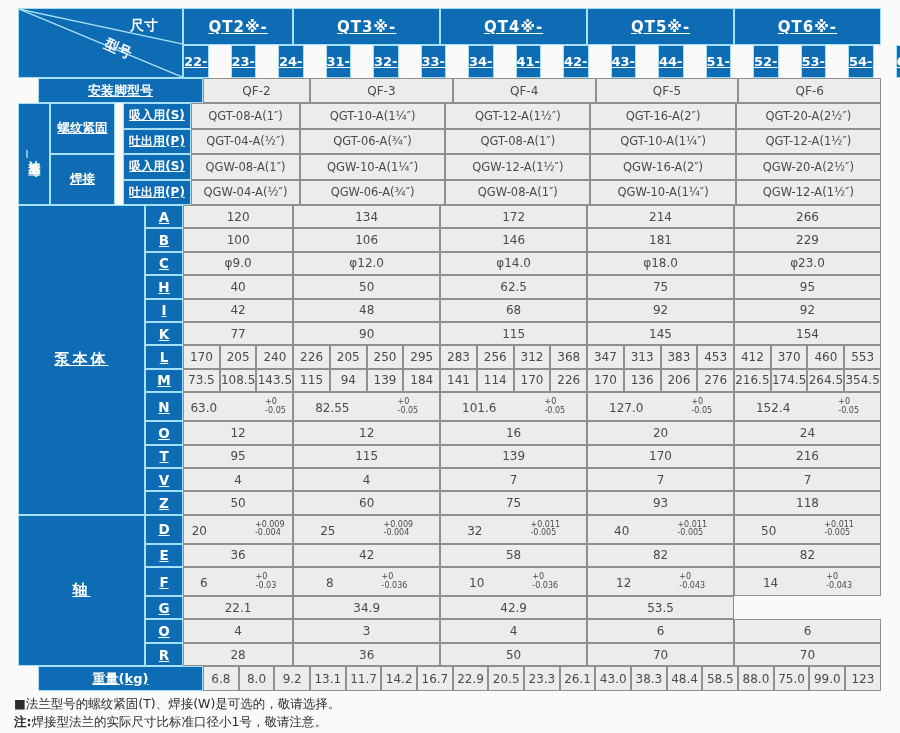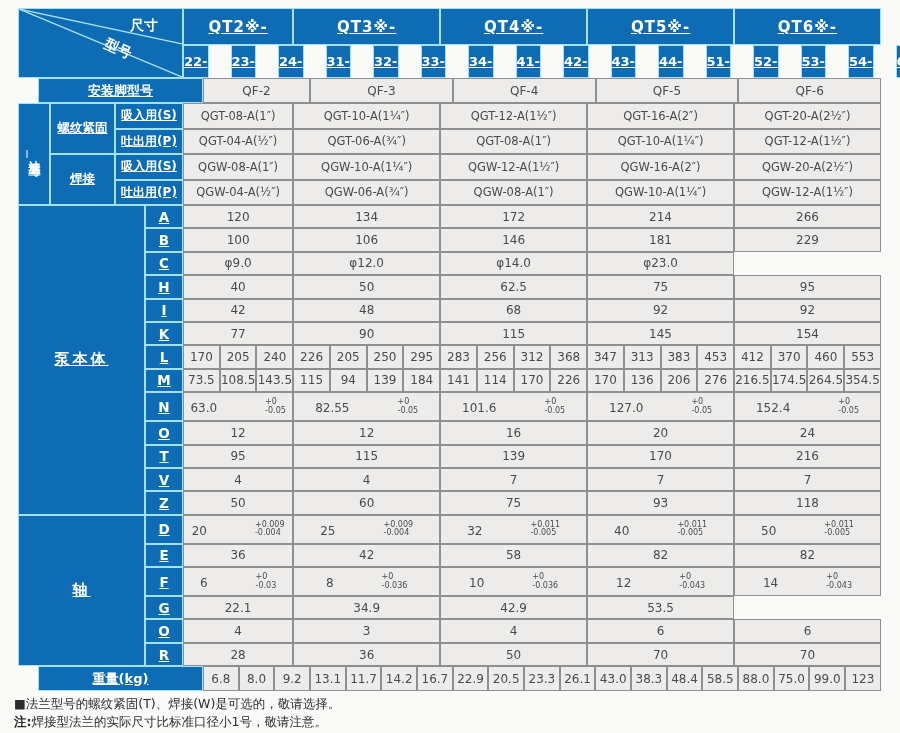--- a/index.html
+++ b/index.html
@@ -38,21 +38,21 @@
   .hcol{font-size:13px;}
   
   .r-mount,.r-weight{height:25px;}
   .wide-label{width:165px;font-size:13px;margin-left:20px;}
   .flange-val{font-size:11.5px;}
   
   .flange-label{width:32px;writing-mode:vertical-rl;text-orientation:upright;
     font-size:12px;letter-spacing:2px;}
   .fgroup-label{width:65px;font-size:12.5px;}
   .ftype-label{width:68px;font-size:12px;}
-  .frow{height:25.5px;}
+  .frow{height:25.5px;margin-left:8px;}
   
   .sec-label{width:127px;font-size:15px;letter-spacing:3px;}
   .letter{width:38px;font-size:13.5px;}
   .letrow{height:23.4px;}
   .letrow.tall{height:29px;}
   .vwrap{display:inline-flex;align-items:flex-end;gap:44px;}
   .tol{display:inline-flex;flex-direction:column;font-size:8px;line-height:8.5px;
     margin-left:4px;text-align:left;}
   
   .notes{position:absolute;left:14px;top:695px;font-size:12.5px;color:#2b2b2b;line-height:1.45;}
@@ -271,20 +271,23 @@
               <div class="gcell c3">
                 <span>φ9.0</span>
               </div>
               <div class="gcell c4">
                 <span>φ12.0</span>
               </div>
               <div class="gcell c4">
                 <span>φ14.0</span>
               </div>
               <div class="gcell c4">
+                <span>φ18.0</span>
+              </div>
+              <div class="gcell c4">
                 <span>φ23.0</span>
               </div>
             </div>
           </div>
           <div class="row letrow">
             <div class="bcell letter">H</div>
             <div class="data">
               <div class="gcell c3">
                 <span>40</span>
               </div>

